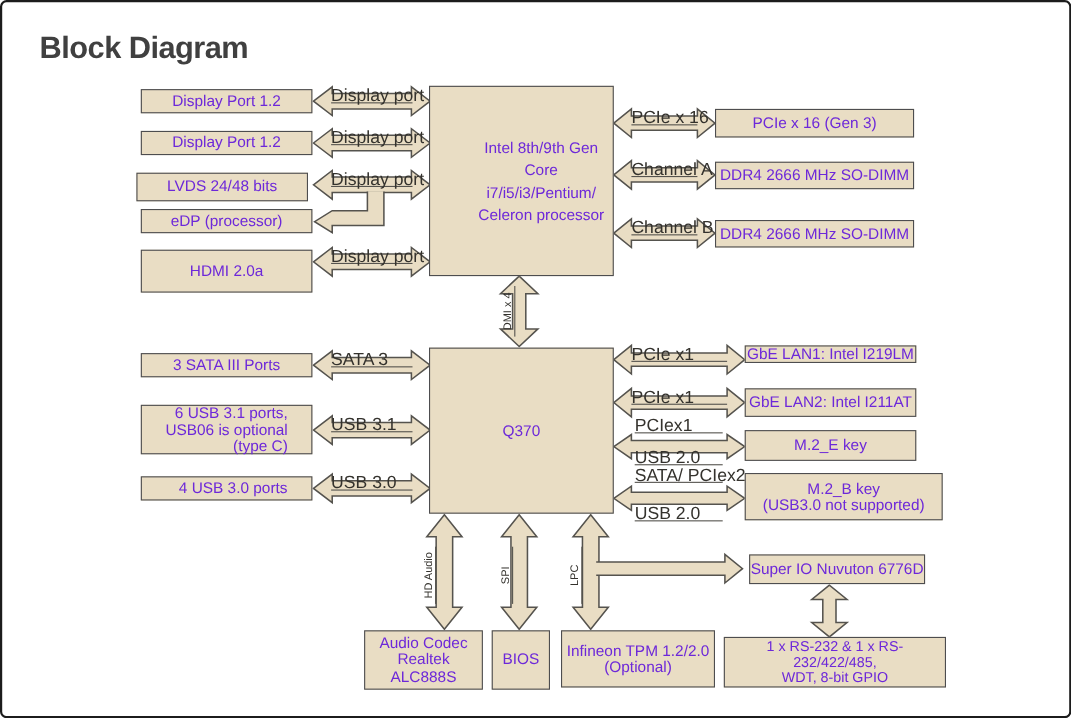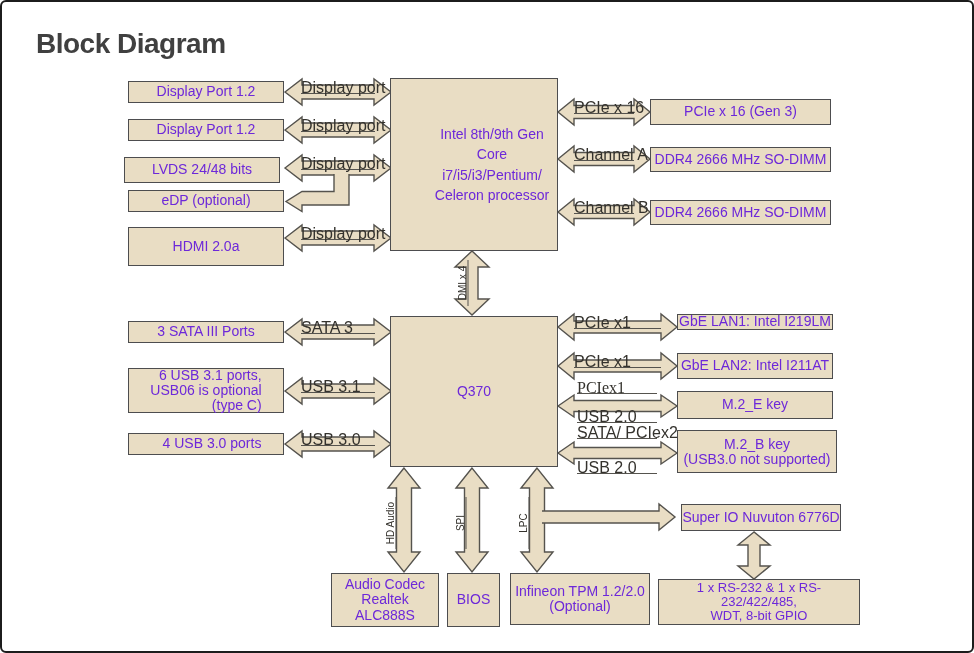--- a/index.html
+++ b/index.html
@@ -87,40 +87,40 @@
     <polygon class="ar" points="470,466 454,486 462.5,486 462.5,550 454,550 470,570 486,550 477.5,550 477.5,486 486,486"></polygon>
     <polygon class="ar" points="535,466 519,486 527.5,486 527.5,550 519,550 535,570 551,550 542.5,550 542.5,486 551,486"></polygon>
     <path class="ar" d="M540,509 L657,509 L657,502 L673,515 L657,528 L657,521 L540,521"></path>
 
     <polygon class="ar" points="752,530 736,543 746,543 746,564 736,564 752,577 768,564 758,564 758,543 768,543"></polygon>
   </svg>
 
   <div class="box" style="left:126px;top:79px;width:156px;height:22px;">Display Port 1.2</div>
   <div class="box" style="left:126px;top:117px;width:156px;height:22px;">Display Port 1.2</div>
   <div class="box" style="left:110px;top:155px;width:156px;height:26px;margin-left:12px;">LVDS 24/48 bits</div>
-  <div class="box" style="left:126px;top:188px;width:156px;height:22px;">eDP (optional)</div>
+  <div class="box" style="left:126px;top:188px;width:156px;height:22px;">eDP (processor)</div>
   <div class="box" style="left:126px;top:225px;width:156px;height:39px;">HDMI 2.0a</div>
   <div class="box" style="left:126px;top:319px;width:156px;height:22px;text-align:right;">3 SATA III Ports</div>
   <div class="box small-line" style="left:126px;top:366px;width:156px;height:45px;text-align:right;">6 USB 3.1 ports,
 USB06 is optional
 (type C)</div>
   <div class="box" style="left:126px;top:431px;width:156px;height:22px;padding-left:12px;">4 USB 3.0 ports</div>
 
   <div class="box" style="left:388px;top:76px;width:168px;height:173px;line-height:1.45;padding-left:36px;">Intel 8th/9th Gen
 Core i7/i5/i3/Pentium/
 Celeron processor</div>
   <div class="box" style="left:388px;top:314px;width:168px;height:151px;">Q370</div>
 
   <div class="box" style="left:648px;top:97px;width:181px;height:26px;">PCIe x 16 (Gen 3)</div>
   <div class="box" style="left:648px;top:145px;width:181px;height:25px;">DDR4 2666 MHz SO-DIMM</div>
   <div class="box" style="left:648px;top:198px;width:181px;height:25px;">DDR4 2666 MHz SO-DIMM</div>
   <div class="box" style="left:675px;top:312px;width:156px;height:16px;">GbE LAN1: Intel I219LM</div>
   <div class="box" style="left:675px;top:351px;width:156px;height:26px;">GbE LAN2: Intel I211AT</div>
   <div class="box" style="left:675px;top:389px;width:156px;height:28px;">M.2_E key</div>
-  <div class="box small-line" style="left:675px;top:428px;width:160px;height:43px;">M.2_B key
+  <div class="box small-line" style="left:675px;top:428px;width:180px;height:43px;">M.2_B key
 (USB3.0 not supported)</div>
   <div class="box" style="left:679px;top:502px;width:160px;height:27px;">Super IO Nuvuton 6776D</div>
   <div class="box small-line fs13" style="left:656px;top:577px;width:202px;height:46px;">1 x RS-232 &amp; 1 x RS-232/422/485,
 WDT, 8-bit GPIO</div>
 
   <div class="box" style="left:329px;top:571px;width:108px;height:54px;">Audio Codec
 Realtek ALC888S</div>
   <div class="box" style="left:445px;top:571px;width:53px;height:54px;">BIOS</div>
   <div class="box" style="left:508px;top:571px;width:140px;height:52px;">Infineon TPM 1.2/2.0
 (Optional)</div>
@@ -132,21 +132,21 @@
   <span class="albl" style="left:299px;top:319px;width:74px;">SATA 3</span>
   <span class="albl" style="left:299px;top:378px;width:74px;">USB 3.1</span>
   <span class="albl" style="left:299px;top:431px;width:74px;">USB 3.0</span>
 
   <span class="albl" style="left:572px;top:99px;width:60px;">PCIe x 16</span>
   <span class="albl" style="left:572px;top:146px;width:60px;">Channel A</span>
   <span class="albl" style="left:572px;top:199px;width:60px;">Channel B</span>
 
   <span class="albl" style="left:572px;top:314px;width:87px;">PCIe x1</span>
   <span class="albl" style="left:572px;top:353px;width:87px;">PCIe x1</span>
-  <span class="albl" style="left:575px;top:379px;width:80px;font-family:Liberation Serif, serif;">PCIex1</span>
+  <span class="albl" style="left:575px;top:379px;width:80px;">PCIex1</span>
   <span class="albl" style="left:575px;top:408px;width:80px;">USB 2.0</span>
   <span class="albl" style="left:575px;top:424px;width:80px;">SATA/ PCIex2</span>
   <span class="albl" style="left:575px;top:459px;width:80px;">USB 2.0</span>
 
   <span class="vlbl" style="left:460px;top:281px;width:46px;">DMI x 4</span>
   <span class="vlbl" style="left:388px;top:521px;width:52px;">HD Audio</span>
   <span class="vlbl" style="left:458px;top:521px;width:52px;">SPI</span>
   <span class="vlbl" style="left:521px;top:521px;width:52px;">LPC</span>
 
 </div>

